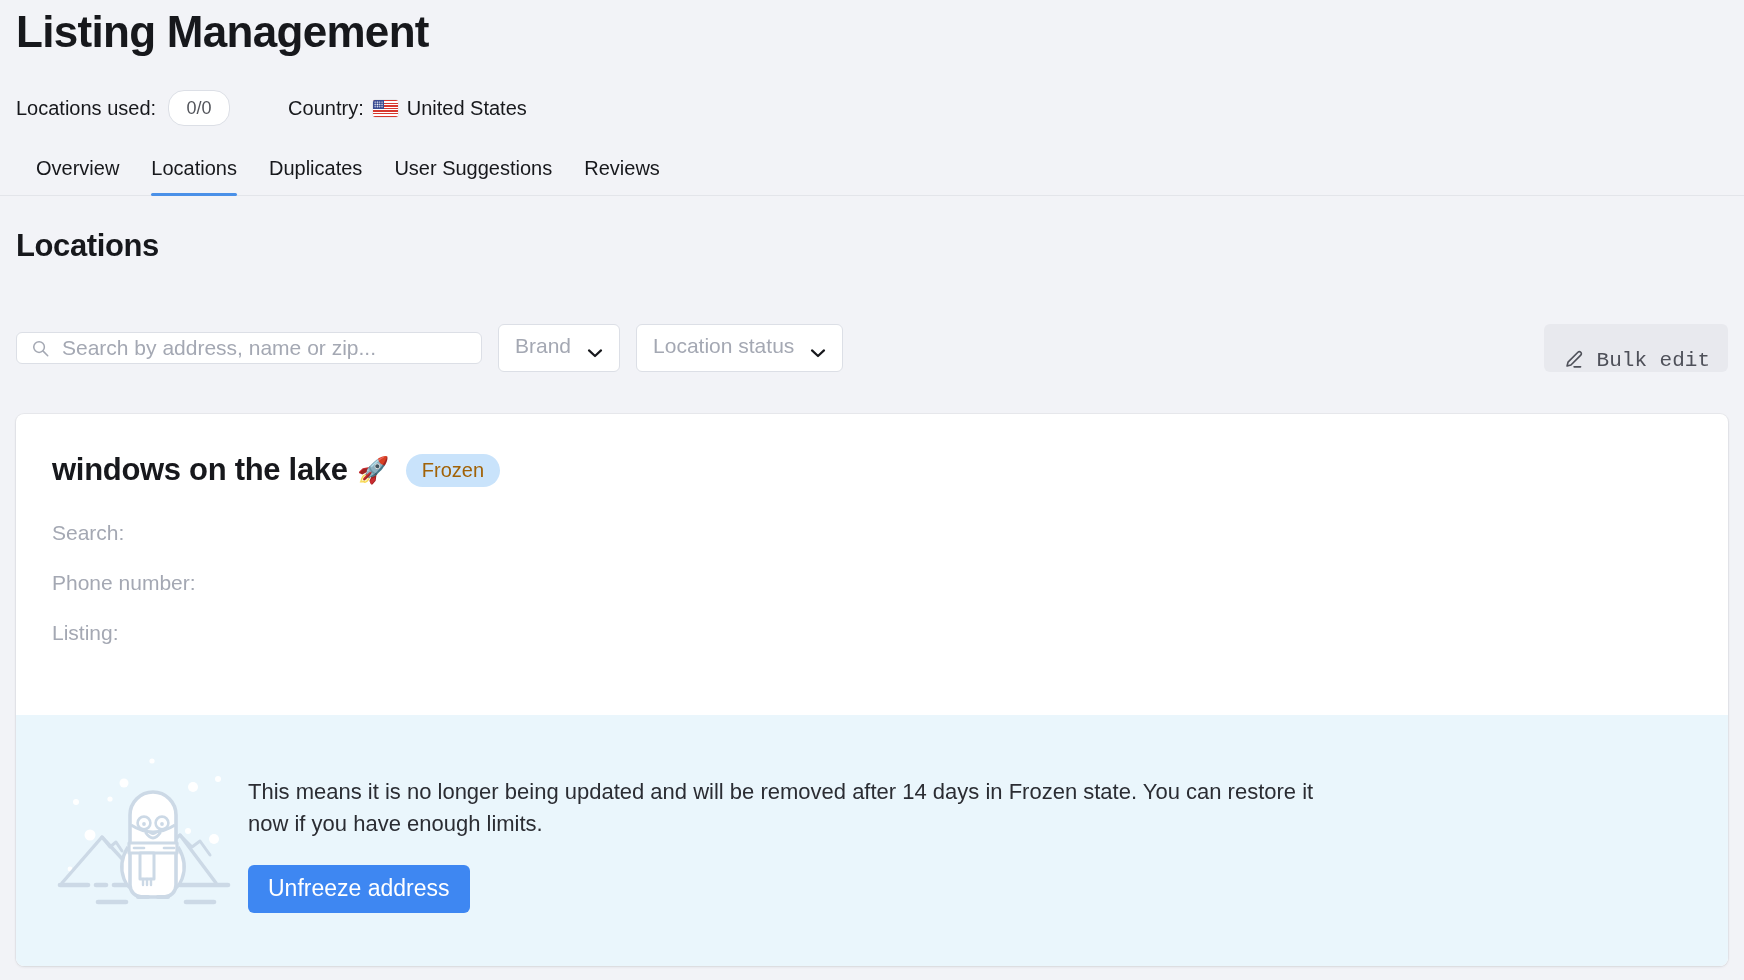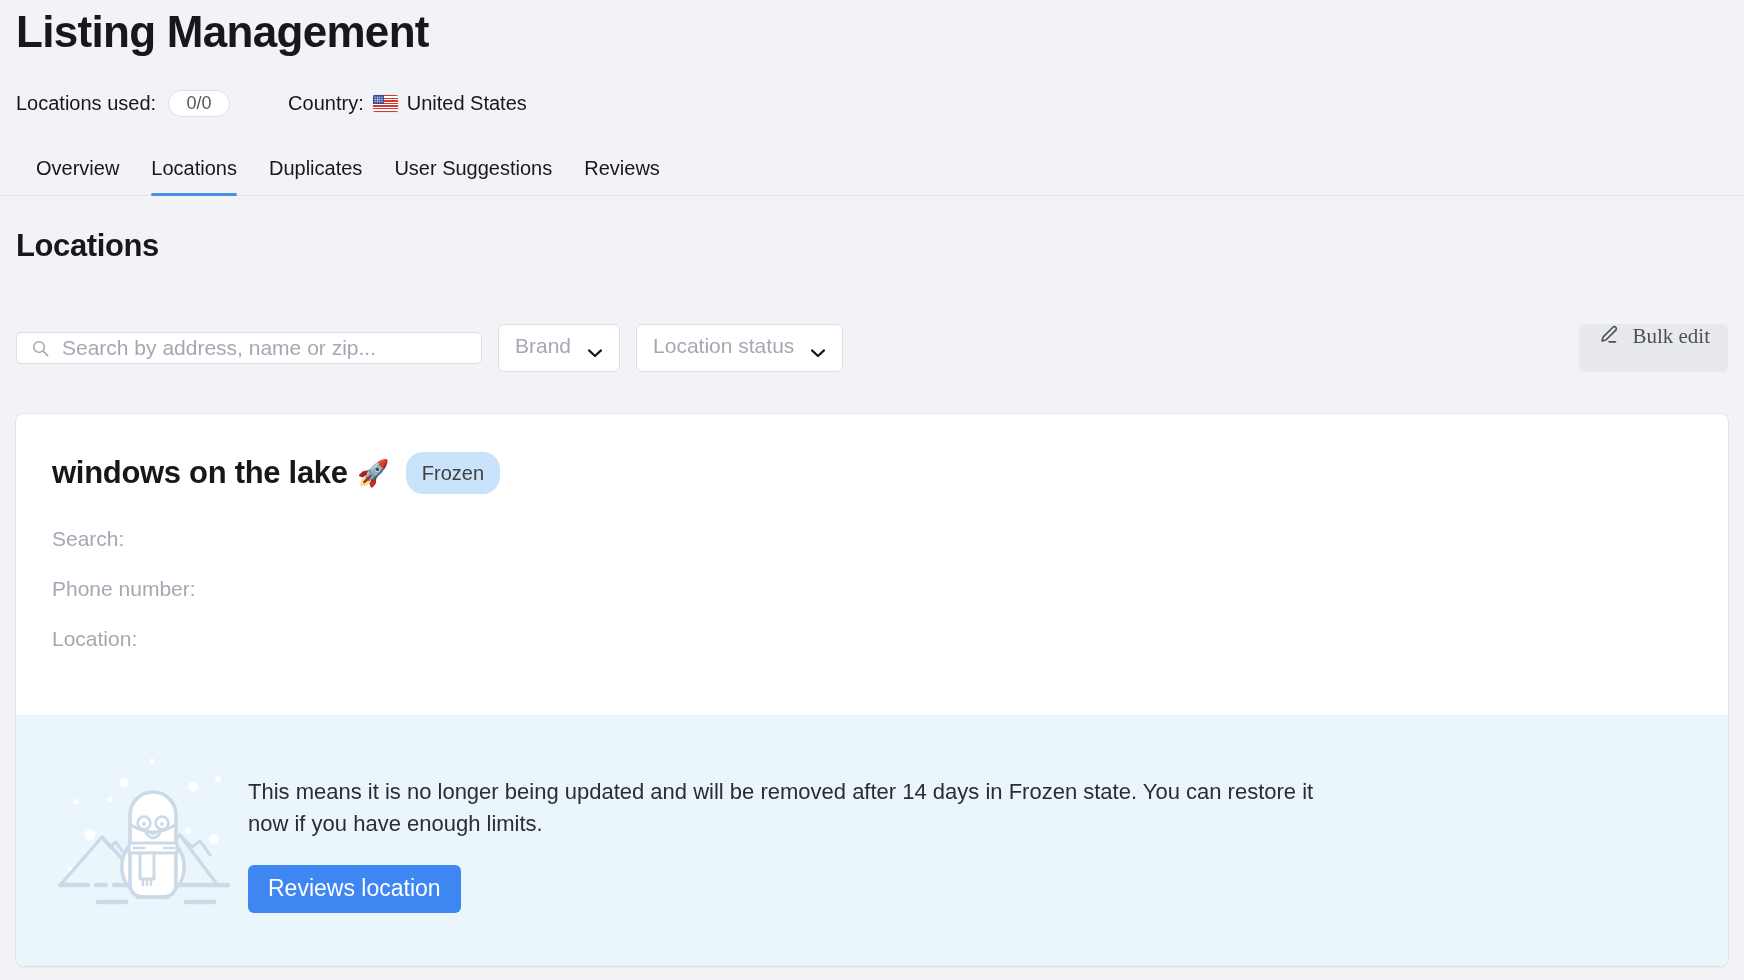--- a/index.html
+++ b/index.html
@@ -20,21 +20,21 @@
   }
   .meta-row {
     position: absolute; left: 16px; top: 90px;
     display: flex; align-items: center; gap: 0;
     font-size: 20px; color: #17181c;
   }
   .meta-label { font-size: 20px; color: #17181c; }
   .count-pill {
     margin-left: 12px;
     display: inline-flex; align-items: center; justify-content: center;
-    min-width: 62px; height: 27px; padding: 0 14px;
+    min-width: 62px; height: 36px; padding: 0 14px;
     border: 1px solid #dcdfe6; border-radius: 16px;
     background: #ffffff; color: #54565c; font-size: 18px;
   }
   .country-group { margin-left: 58px; display: flex; align-items: center; gap: 9px; }
   .flag-icon {
     width: 25px; height: 17px; position: relative; display: inline-block;
     border-radius: 2px; overflow: hidden; flex: none;
     background: repeating-linear-gradient(
       to bottom,
       #d7382f 0px, #d7382f 1.3px,
@@ -98,43 +98,43 @@
     background: #ffffff; display: flex; align-items: flex-end;
     padding: 13px 16px; gap: 16px; cursor: pointer;
   }
   .dropdown .dd-label { font-size: 21px; color: #a4a8b3; white-space: nowrap; }
   .chev { width: 16px; height: 10px; flex: none; display: block; }
 
   .bulk-edit {
     position: absolute; right: 16px; top: 324px;
     height: 48px; padding: 0 18px;
     background: #e8e9ee; border: none; border-radius: 6px;
-    display: flex; align-items: flex-start; gap: 12px; cursor: pointer;
+    display: flex; align-items: flex-end; gap: 12px; cursor: pointer;
     font-size: 21px; color: #4e5059;
-    font-family: Liberation Serif, serif;
+    font-family: Liberation Mono, monospace;
   }
   .pencil-icon { width: 23px; height: 23px; flex: none; display: block; }
 
   
   .card {
     position: absolute; left: 16px; top: 414px; width: 1712px; height: 552px;
     background: #ffffff; border-radius: 8px; overflow: hidden;
     box-shadow: 0 1px 3px rgba(20,23,37,.09), 0 0 0 1px rgba(20,23,37,.04);
   }
   .card-body { padding: 38px 0 0 36px; }
   .loc-title-row { display: flex; align-items: center; gap: 16px; }
   .loc-title {
     font-size: 31px; font-weight: 700; letter-spacing: -0.3px; color: #17181c;
     display: flex; align-items: center; gap: 10px;
   }
   .rocket { font-size: 26px; line-height: 1; }
   .status-badge {
     display: inline-flex; align-items: center; justify-content: center;
-    height: 42px; padding: 0 16px; border-radius: 17px;
-    background: #c9e3fb; color: #404040; font-size: 20px;
+    height: 33px; padding: 0 16px; border-radius: 17px;
+    background: #c9e3fb; color: #a16207; font-size: 20px;
   }
   .detail-list { margin-top: 34px; }
   .detail-row {
     font-size: 21px; color: #a4a8b3; line-height: 1; margin-bottom: 29px;
   }
 
   
   .banner {
     position: absolute; left: 0; right: 0; top: 301px; bottom: 0;
     background: #eaf6fc;
@@ -222,21 +222,21 @@
         <div class="loc-title">
           <span>windows on the lake</span>
           <span class="rocket">🚀</span>
         </div>
         <span class="status-badge">Frozen</span>
       </div>
 
       <div class="detail-list">
         <div class="detail-row">Search:</div>
         <div class="detail-row">Phone number:</div>
-        <div class="detail-row">Location:</div>
+        <div class="detail-row">Listing:</div>
       </div>
     </div>
 
     <div class="banner">
       <div class="banner-illustration">
         <svg viewBox="0 0 196 180" width="196" height="180" fill="none">
           <g fill="#ffffff">
             <circle cx="38" cy="96" r="5.5"></circle>
               <circle cx="72" cy="44" r="4.5"></circle>
             <circle cx="141" cy="48" r="5"></circle>
@@ -281,18 +281,18 @@
           <line x1="95" y1="140" x2="95" y2="146" stroke="#ccd9e6" stroke-width="2.4" stroke-linecap="round"></line>
           <line x1="99" y1="140" x2="99" y2="146" stroke="#ccd9e6" stroke-width="2.4" stroke-linecap="round"></line>
 
           <line x1="86" y1="158" x2="96" y2="158" stroke="#ccd9e6" stroke-width="4" stroke-linecap="round"></line>
           <line x1="106" y1="158" x2="116" y2="158" stroke="#ccd9e6" stroke-width="4" stroke-linecap="round"></line>
         </svg>
       </div>
 
       <div class="banner-text">
         <div class="banner-desc">This means it is no longer being updated and will be removed after 14 days in Frozen state. You can restore it now if you have enough limits.</div>
-        <button class="unfreeze-btn">Reviews location</button>
+        <button class="unfreeze-btn">Unfreeze address</button>
       </div>
     </div>
   </div>
 
 </div>
 
 </body></html>

